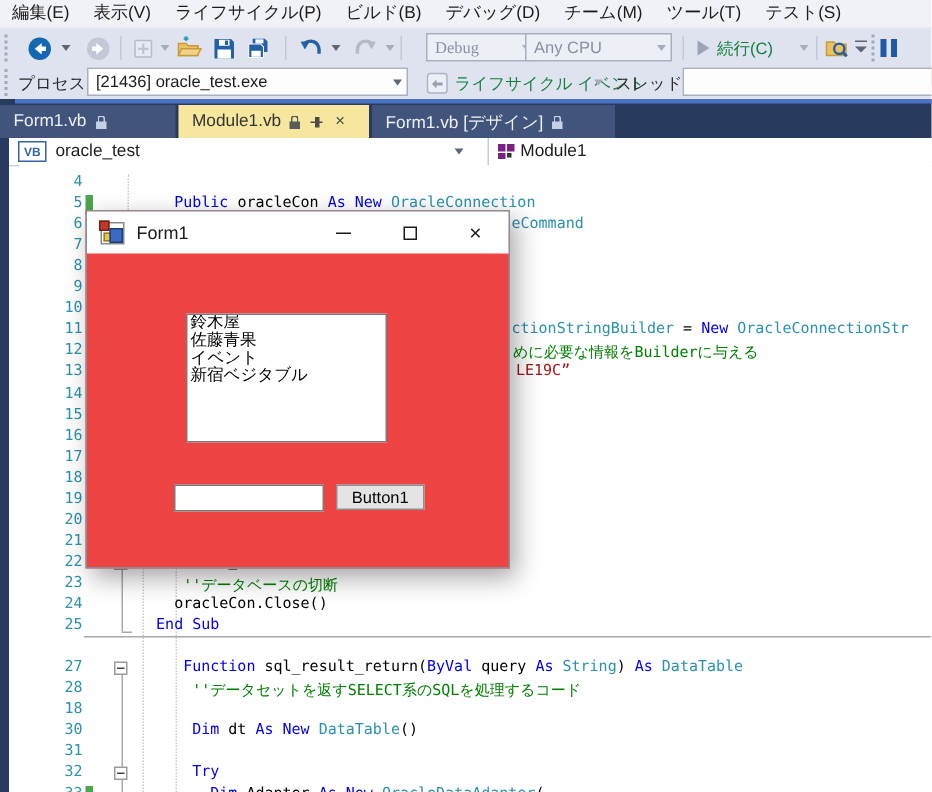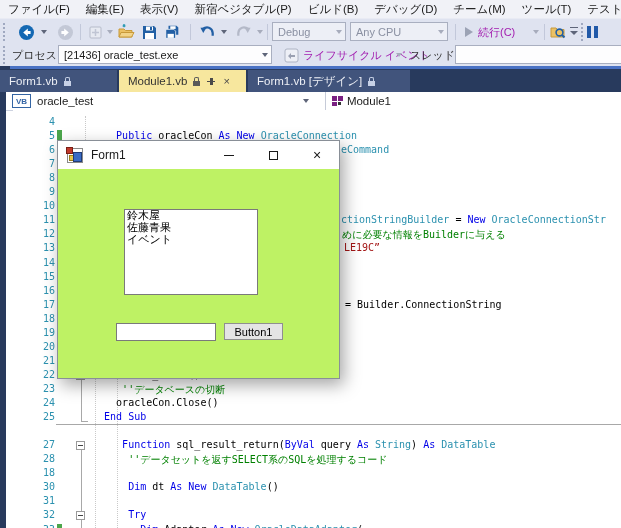--- a/index.html
+++ b/index.html
@@ -71,21 +71,21 @@
   .kw{color:#0000E8;} .type{color:#2B91AF;} .comment{color:#008000;} .str{color:#A31515;} .plain{color:#000;}
   .greenbar{position:absolute;left:44px;width:5px;height:13px;background:#4CA64C;}
   .foldbox{position:absolute;left:63px;width:9px;height:9px;background:#fff;border:1px solid #9a9a9a;
            box-sizing:border-box;}
   .foldbox::after{content:"";position:absolute;left:1px;top:3px;width:5px;height:1px;background:#444;}
   .guide{position:absolute;width:0;border-left:1px dotted #C9C9C9;}
   .foldline{position:absolute;width:1px;background:#A8A8A8;}
   .procsep{position:absolute;height:1px;background:#A8A8A8;}
 
   
-  .formwin{position:absolute;left:57px;top:140px;width:283px;height:239px;background:#bef264;
+  .formwin{position:absolute;left:57px;top:140px;width:283px;height:239px;background:#ef4444;
            border:1px solid #898F97;box-sizing:border-box;box-shadow:4px 6px 16px rgba(0,0,0,0.35);
            z-index:10;}
   .ftitle{position:absolute;left:0;top:0;width:100%;height:28px;background:#fff;display:flex;align-items:center;}
   .fticon{position:relative;width:14px;height:13px;margin:0 8px 0 9px;border:1px solid #8a8a8a;background:#fff;}
   .fticon i{position:absolute;}
   .fticon .r{left:-2px;top:-2px;width:5px;height:5px;background:#C0392B;border:1px solid #7a1f15;}
   .fticon .y{left:1px;top:6px;width:4px;height:4px;background:#E8C84A;border:1px solid #9a7d1c;}
   .fticon .b{left:5px;top:3px;width:7px;height:8px;background:#3A6BC4;border:1px solid #1f3c78;}
   .ftext{font-size:12px;color:#1b1b1b;}
   .fbtns{position:absolute;right:0;top:0;height:28px;display:flex;}
@@ -107,32 +107,31 @@
   .playtri{width:0;height:0;border-top:5px solid transparent;border-bottom:5px solid transparent;
            border-left:8px solid #9CA3B5;}
   .pausebars{display:flex;}
   .pausebars i{width:4px;height:12px;background:#2159A8;margin-right:3px;}
   .stopsliver{position:absolute;left:612px;top:26px;width:9px;height:12px;background:#C03426;}
   .ovf{position:relative;width:9px;height:10px;}
   .ovf::before{content:"";position:absolute;left:0;top:0;width:8px;height:1px;background:#5E6579;}
   .ovf::after{content:"";position:absolute;left:0;top:4px;width:0;height:0;
        border-left:4px solid transparent;border-right:4px solid transparent;border-top:4px solid #5E6579;}
   .lbl{white-space:nowrap;}
-  .dis-t{color:#a21caf;}
+  .dis-t{color:#15803d;}
 </style>
 </head>
 <body>
 
 <div class="screen">
 
   <div class="menubar" id="menubar">
-      <div class="mitem">ファイル(F)</div>
       <div class="mitem">編集(E)</div>
       <div class="mitem">表示(V)</div>
-      <div class="mitem">新宿ベジタブル(P)</div>
+      <div class="mitem">ライフサイクル(P)</div>
       <div class="mitem">ビルド(B)</div>
       <div class="mitem">デバッグ(D)</div>
       <div class="mitem">チーム(M)</div>
       <div class="mitem">ツール(T)</div>
       <div class="mitem">テスト(S)</div>
     </div>
 
   <div class="toolbar">
     <div class="grip" style="left:3px;"></div>
 
@@ -204,21 +203,21 @@
         <path d="M14 5 C10 1.5, 4 3, 3.5 9 L3.5 12" fill="none" stroke="#B4B9C8" stroke-width="2.4"></path>
         <path d="M16.5 3.5 L10 3.2 L13.5 9 Z" fill="#B4B9C8"></path>
       </svg>
     </div>
     <div class="tbtn" style="left:255px;width:10px;">
         <span class="dd dis"></span>
       </div>
 
     <div class="tsep" style="left:267px;"></div>
 
-    <div class="combo dis" style="left:272px;width:74px;">
+    <div class="combo dis" style="left:284px;width:74px;font-family:Liberation Serif, serif;">
       <span class="cv">Debug</span>
       <span class="ca">
           <span class="dd dis"></span>
         </span>
     </div>
     <div class="combo dis" style="left:350px;width:98px;">
       <span class="cv">Any CPU</span>
       <span class="ca">
           <span class="dd dis"></span>
         </span>
@@ -367,21 +366,20 @@
         <span class="ln">14</span>
       </div>
       <div class="row" style="top: 160.6px;">
         <span class="ln">15</span>
       </div>
       <div class="row" style="top: 174.6px;">
         <span class="ln">16</span>
       </div>
       <div class="row" style="top: 188.7px;">
         <span class="ln">17</span>
-        <span class="frag" style="left: 332px;"><span class="plain">= Builder.ConnectionString</span></span>
       </div>
       <div class="row" style="top: 202.7px;">
         <span class="ln">18</span>
       </div>
       <div class="row" style="top: 216.8px;">
         <span class="ln">19</span>
       </div>
       <div class="row" style="top: 230.8px;">
         <span class="ln">20</span>
       </div>
@@ -453,18 +451,19 @@
           </div>
         <div class="fbtn">
             <span class="glyph-close">×</span>
           </div>
       </div>
     </div>
     <div class="flistbox" id="flistbox">
         <div class="li">鈴木屋</div>
         <div class="li">佐藤青果</div>
         <div class="li">イベント</div>
+        <div class="li">新宿ベジタブル</div>
       </div>
     <input class="ftextbox" value="" style="">
     <div class="fbutton">Button1</div>
   </div>
 
 </div>
 
 </body></html>

